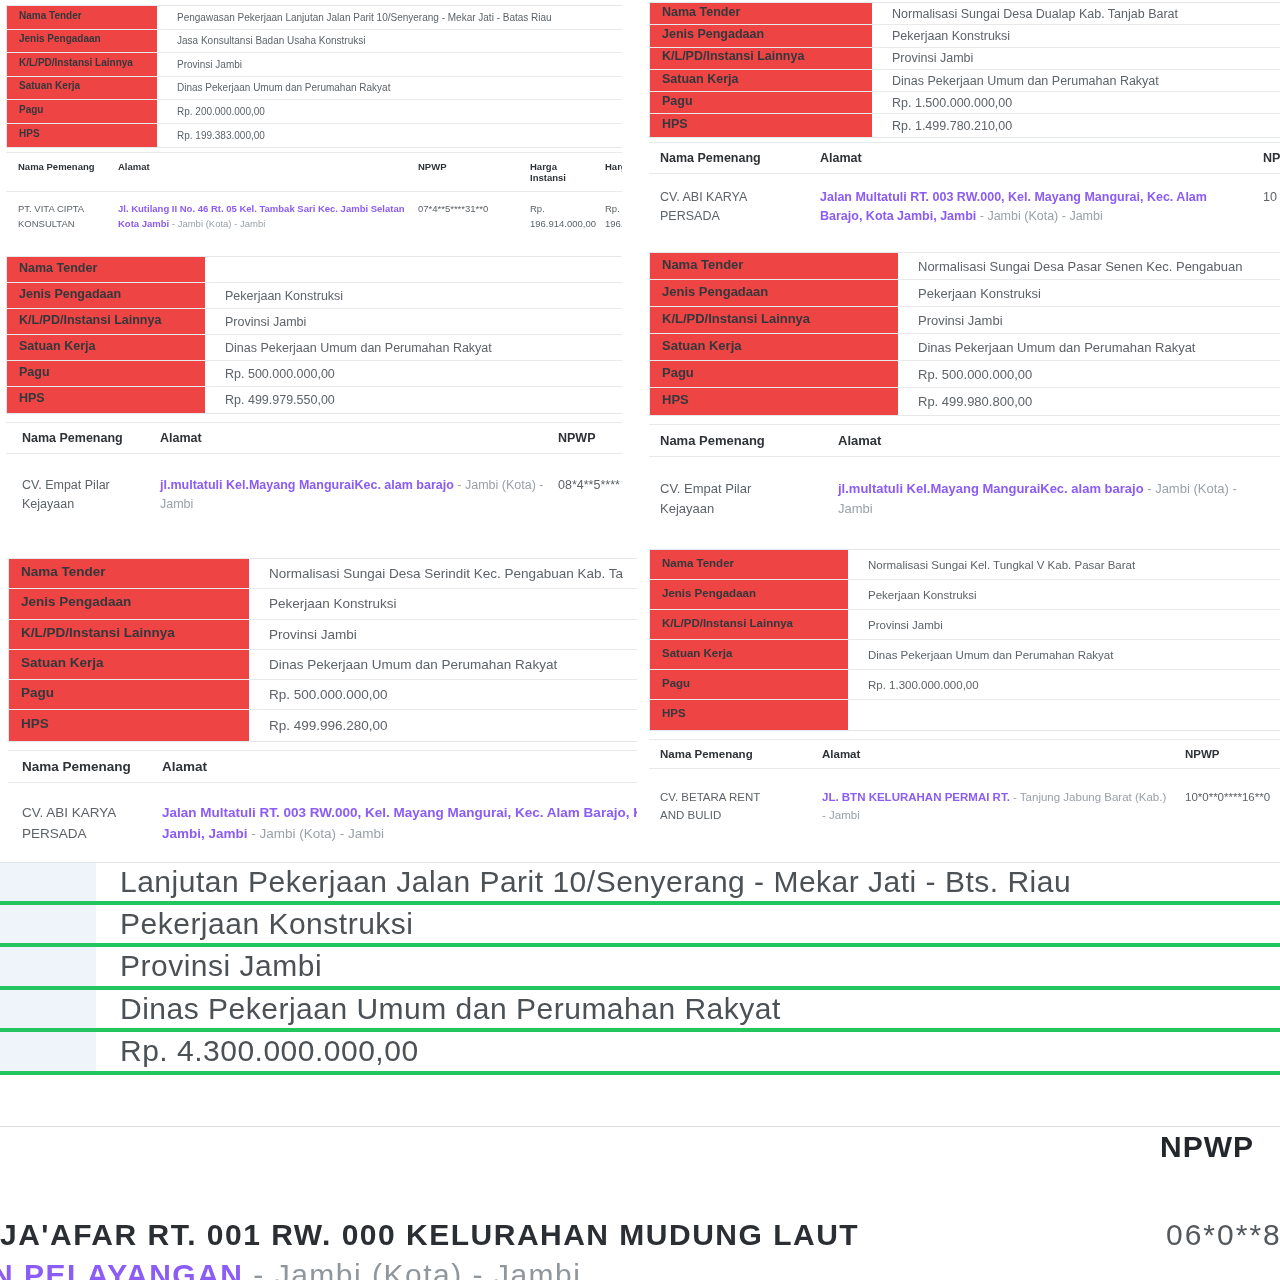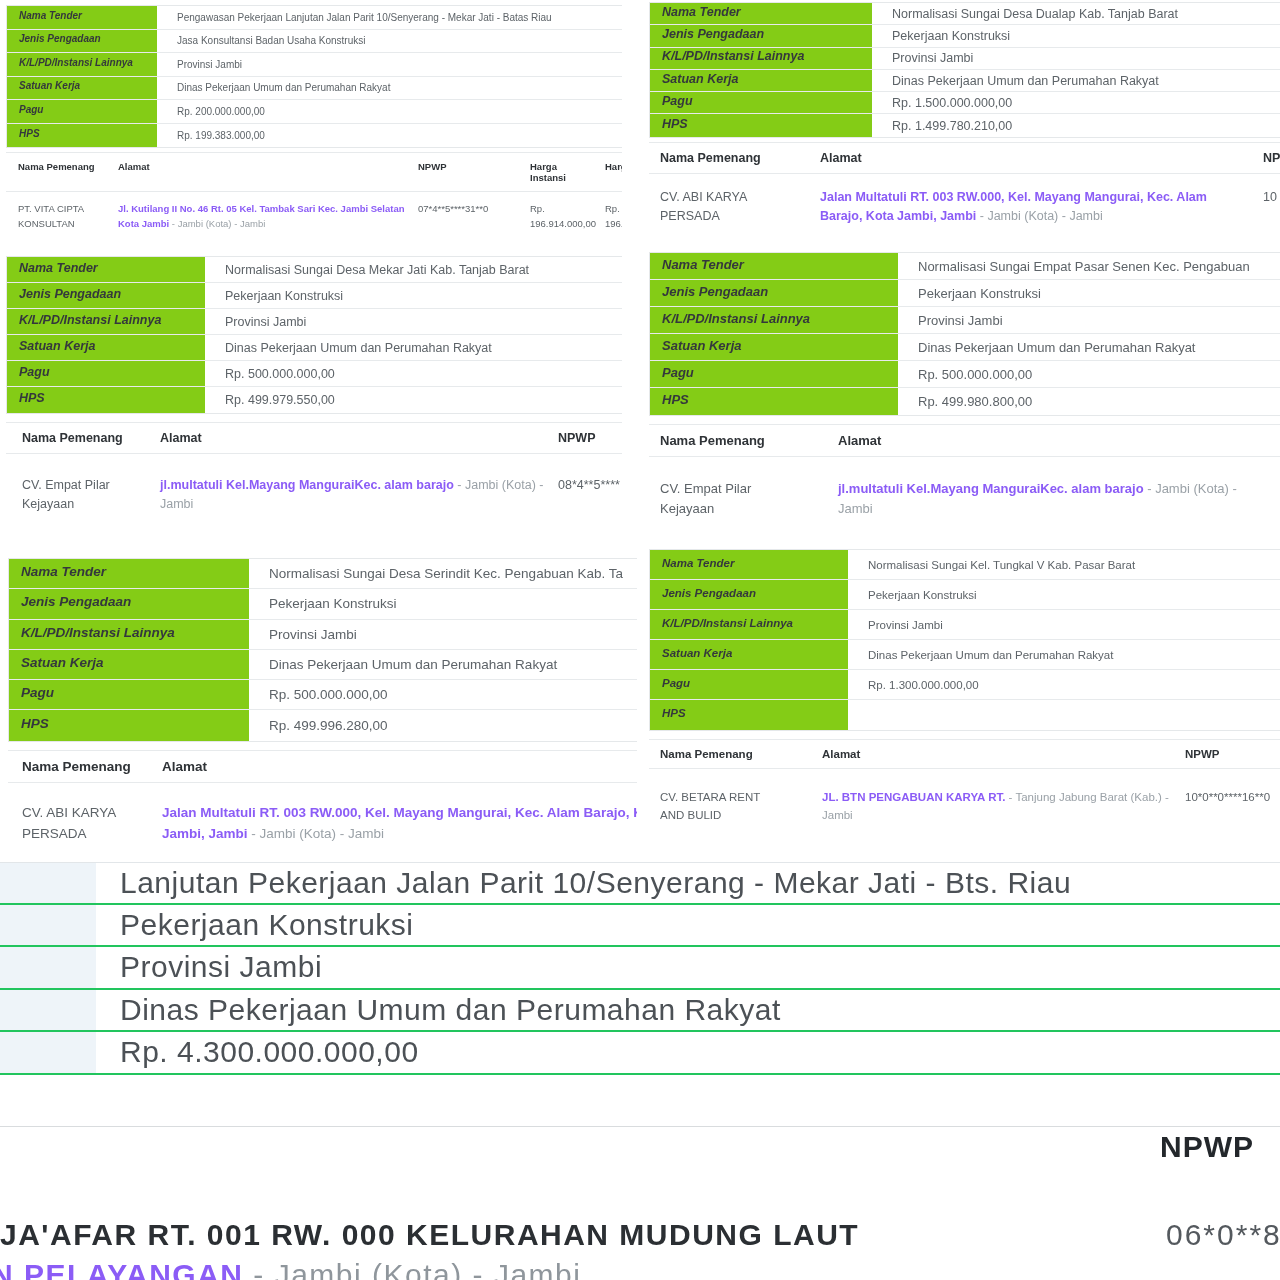--- a/index.html
+++ b/index.html
@@ -7,23 +7,23 @@
     width:1280px;height:1280px;position:relative;overflow:hidden;
     background:#ffffff;font-family:"Liberation Sans",sans-serif;
   }
   .panel{position:absolute;overflow:hidden;background:#fff;}
 
   
   .kv-table{border:1px solid #e5e8ea;border-right:none;}
   .kv-row{display:flex;height:var(--rh);border-bottom:1px solid #e7eaec;box-sizing:border-box;}
   .kv-row:last-child{border-bottom:none;}
   .kv-label{
-    box-sizing:border-box;flex:0 0 var(--lw);background:#84cc16;
+    box-sizing:border-box;flex:0 0 var(--lw);background:#ef4444;
     display:flex;align-items:center;padding:0 8px 4px 12px;
-    font-weight:bold;color:#34383c;font-style:italic;
+    font-weight:bold;color:#34383c;
   }
   .kv-value{
     flex:1;display:flex;align-items:center;padding-left:12px;
     color:#5d6368;white-space:nowrap;overflow:hidden;margin-left:8px;
   }
 
   
   .winner{margin-top:var(--wmt,8px);}
   .w-head{
     display:grid;grid-template-columns:var(--cols);
@@ -51,21 +51,21 @@
         --lw:198px;--rh:26px;--cols:138px 398px 1fr;--wpl:16px;--nw:100px;--wrpt:22px;}
   #p-mr{left:649px;top:252px;width:631px;height:293px;font-size:13px;
         --lw:248px;--rh:27px;--cols:178px 1fr;--wpl:11px;--nw:106px;--wrpt:22px;}
   #p-bl{left:8px;top:558px;width:629px;height:300px;font-size:13.5px;
         --lw:240px;--rh:30.3px;--cols:140px 520px;--wpl:14px;--nw:100px;--wrpt:20px;}
   #p-br{left:649px;top:549px;width:631px;height:311px;font-size:11.5px;
         --lw:198px;--rh:30px;--cols:162px 363px 1fr;--wpl:11px;--nw:122px;--wrpt:20px;}
 
   
   #p-zoom{left:0;top:862px;width:1280px;height:418px;}
-  .z-row{height:42.5px;display:flex;border-bottom:2px solid #22c55e;box-sizing:border-box;}
+  .z-row{height:42.5px;display:flex;border-bottom:4px solid #22c55e;box-sizing:border-box;}
   .z-row:first-child{border-top:1px solid #e2e6e9;}
   .z-label{width:96px;background:#eef4f9;flex:0 0 96px;}
   .z-value{
     display:flex;align-items:center;padding-left:24px;
     font-size:30px;letter-spacing:0.5px;color:#4c5156;white-space:nowrap;overflow:hidden;
   }
   .z-sep{position:absolute;top:264px;left:0;width:100%;border-top:1px solid #d9dcde;}
   .z-npwp-head{position:absolute;top:268px;right:26px;font-size:30px;font-weight:bold;color:#23272b;letter-spacing:1px;}
   .z-winner{position:absolute;top:356px;left:0;width:1280px;}
   .z-addr1{font-weight:bold;font-size:30px;color:#2b2f33;letter-spacing:1.5px;white-space:nowrap;}
@@ -163,21 +163,20 @@
       <div class="w-cell"><span class="b">Jalan Multatuli RT. 003 RW.000, Kel. Mayang Mangurai, Kec. Alam Barajo, Kota Jambi, Jambi</span><span class="muted"> - Jambi (Kota) - Jambi</span></div>
       <div class="w-cell">10</div>
     </div>
   </div>
 </div>
 
 <div class="panel" id="p-ml">
   <div class="kv-table">
     <div class="kv-row">
         <div class="kv-label">Nama Tender</div>
-        <div class="kv-value">Normalisasi Sungai Desa Mekar Jati Kab. Tanjab Barat</div>
       </div>
     <div class="kv-row">
         <div class="kv-label">Jenis Pengadaan</div>
         <div class="kv-value">Pekerjaan Konstruksi</div>
       </div>
     <div class="kv-row">
         <div class="kv-label">K/L/PD/Instansi Lainnya</div>
         <div class="kv-value">Provinsi Jambi</div>
       </div>
     <div class="kv-row">
@@ -206,21 +205,21 @@
       <div class="w-cell"><span class="b">jl.multatuli Kel.Mayang ManguraiKec. alam barajo</span><span class="muted"> - Jambi (Kota) - Jambi</span></div>
       <div class="w-cell">08*4**5****</div>
     </div>
   </div>
 </div>
 
 <div class="panel" id="p-mr">
   <div class="kv-table">
     <div class="kv-row">
         <div class="kv-label">Nama Tender</div>
-        <div class="kv-value">Normalisasi Sungai Empat Pasar Senen Kec. Pengabuan</div>
+        <div class="kv-value">Normalisasi Sungai Desa Pasar Senen Kec. Pengabuan</div>
       </div>
     <div class="kv-row">
         <div class="kv-label">Jenis Pengadaan</div>
         <div class="kv-value">Pekerjaan Konstruksi</div>
       </div>
     <div class="kv-row">
         <div class="kv-label">K/L/PD/Instansi Lainnya</div>
         <div class="kv-value">Provinsi Jambi</div>
       </div>
     <div class="kv-row">
@@ -320,21 +319,21 @@
   <div class="winner">
     <div class="w-head">
       <div class="w-cell">Nama Pemenang</div>
       <div class="w-cell">Alamat</div>
       <div class="w-cell">NPWP</div>
     </div>
     <div class="w-row">
       <div class="w-cell w-name">
           <span>CV. BETARA RENT AND BULID</span>
         </div>
-      <div class="w-cell"><span class="b">JL. BTN PENGABUAN KARYA RT.</span><span class="muted"> - Tanjung Jabung Barat (Kab.) - Jambi</span></div>
+      <div class="w-cell"><span class="b">JL. BTN KELURAHAN PERMAI RT.</span><span class="muted"> - Tanjung Jabung Barat (Kab.) - Jambi</span></div>
       <div class="w-cell">10*0**0****16**0</div>
     </div>
   </div>
 </div>
 
 <div class="panel" id="p-zoom">
   <div>
     <div class="z-row">
         <div class="z-label"></div>
         <div class="z-value">Lanjutan Pekerjaan Jalan Parit 10/Senyerang - Mekar Jati - Bts. Riau</div>

